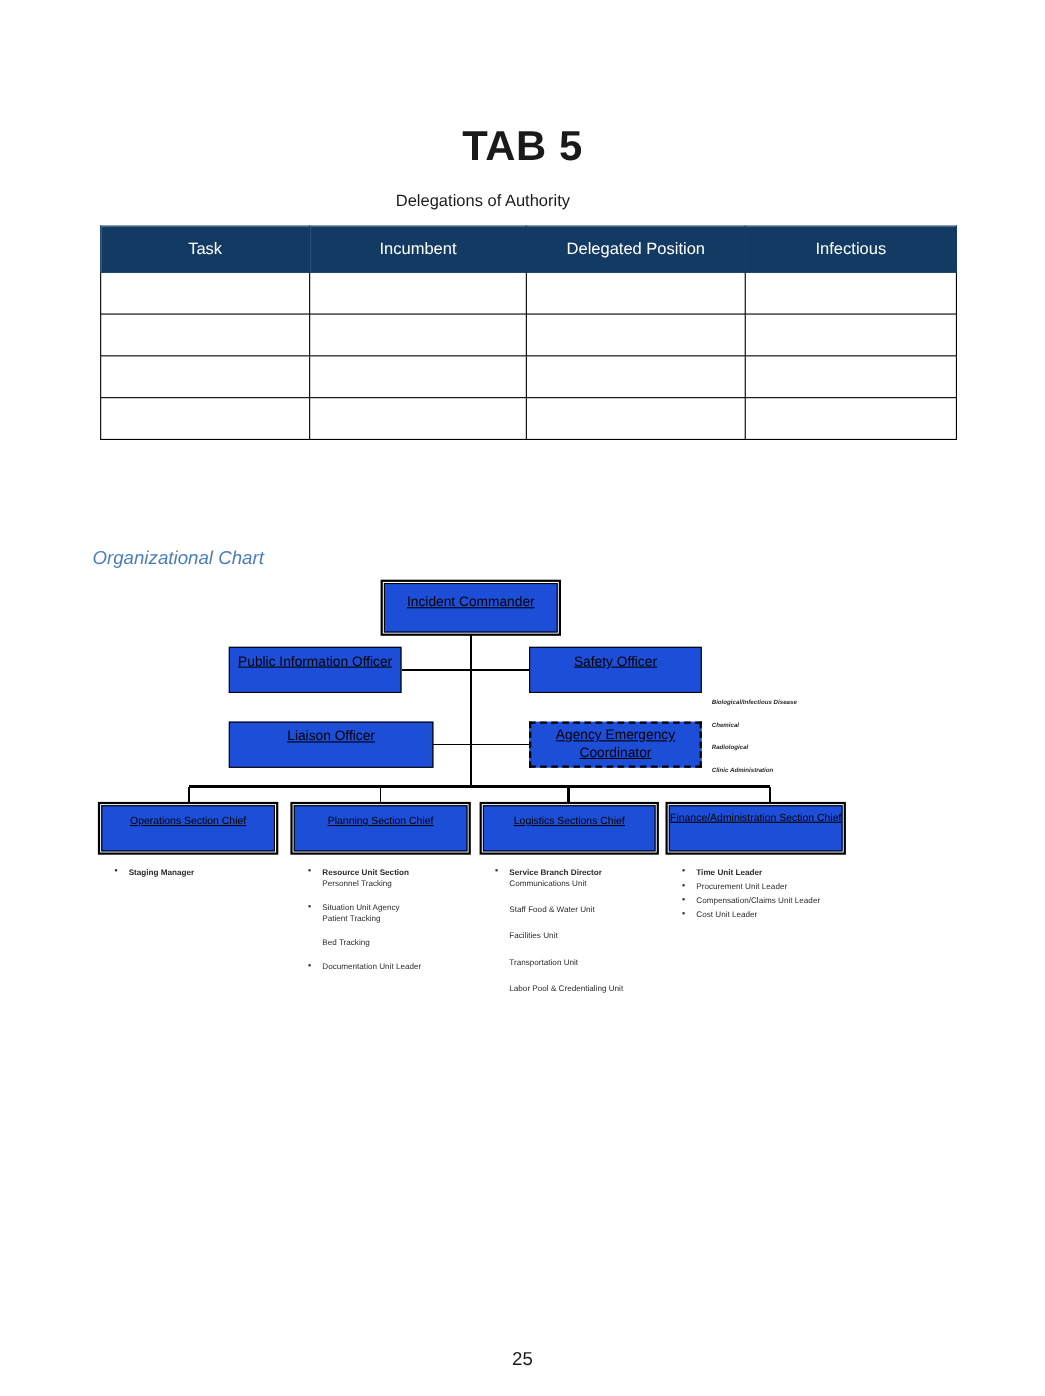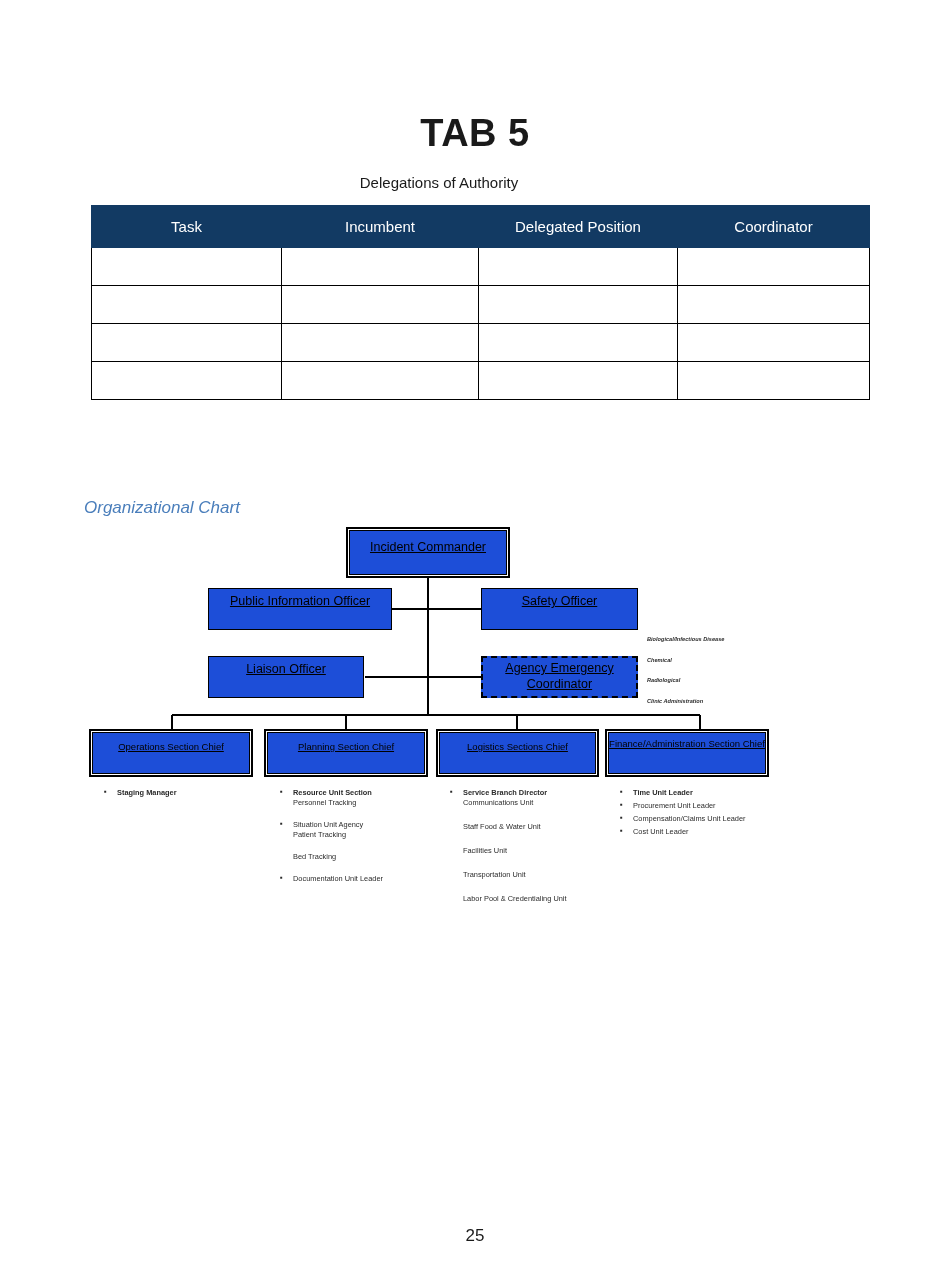--- a/index.html
+++ b/index.html
@@ -112,33 +112,33 @@
     border: 2px dashed #000000;
   }
 
   #node-incident-commander {
     left: 349px; top: 530px; width: 158px; height: 45px;
     font-size: 12.5px;
   }
   #node-incident-commander .label { padding-top: 9px; }
 
   #node-public-information-officer {
-    left: 208px; top: 588px; width: 184px; height: 42px;
+    left: 208px; top: 588px; width: 157px; height: 42px;
     font-size: 12.5px;
   }
   #node-public-information-officer .label { padding-top: 5px; }
 
   #node-safety-officer {
     left: 481px; top: 588px; width: 157px; height: 42px;
     font-size: 12.5px;
   }
   #node-safety-officer .label { padding-top: 5px; }
 
   #node-liaison-officer {
-    left: 208px; top: 656px; width: 156px; height: 42px;
+    left: 208px; top: 656px; width: 186px; height: 42px;
     font-size: 12.5px;
   }
   #node-liaison-officer .label { padding-top: 5px; }
 
   #node-agency-emergency-coordinator {
     left: 481px; top: 656px; width: 157px; height: 42px;
     font-size: 12.5px;
   }
   #node-agency-emergency-coordinator .label { padding-top: 3px; }
 
@@ -230,21 +230,21 @@
     <col class="c1">
       <col class="c2">
       <col class="c3">
       <col class="c4">
   </colgroup>
   <thead>
     <tr>
       <th>Task</th>
       <th>Incumbent</th>
       <th>Delegated Position</th>
-      <th>Coordinator</th>
+      <th>Infectious</th>
     </tr>
   </thead>
   <tbody>
     <tr>
       <td></td>
       <td></td>
       <td></td>
       <td></td>
     </tr>
     <tr>

